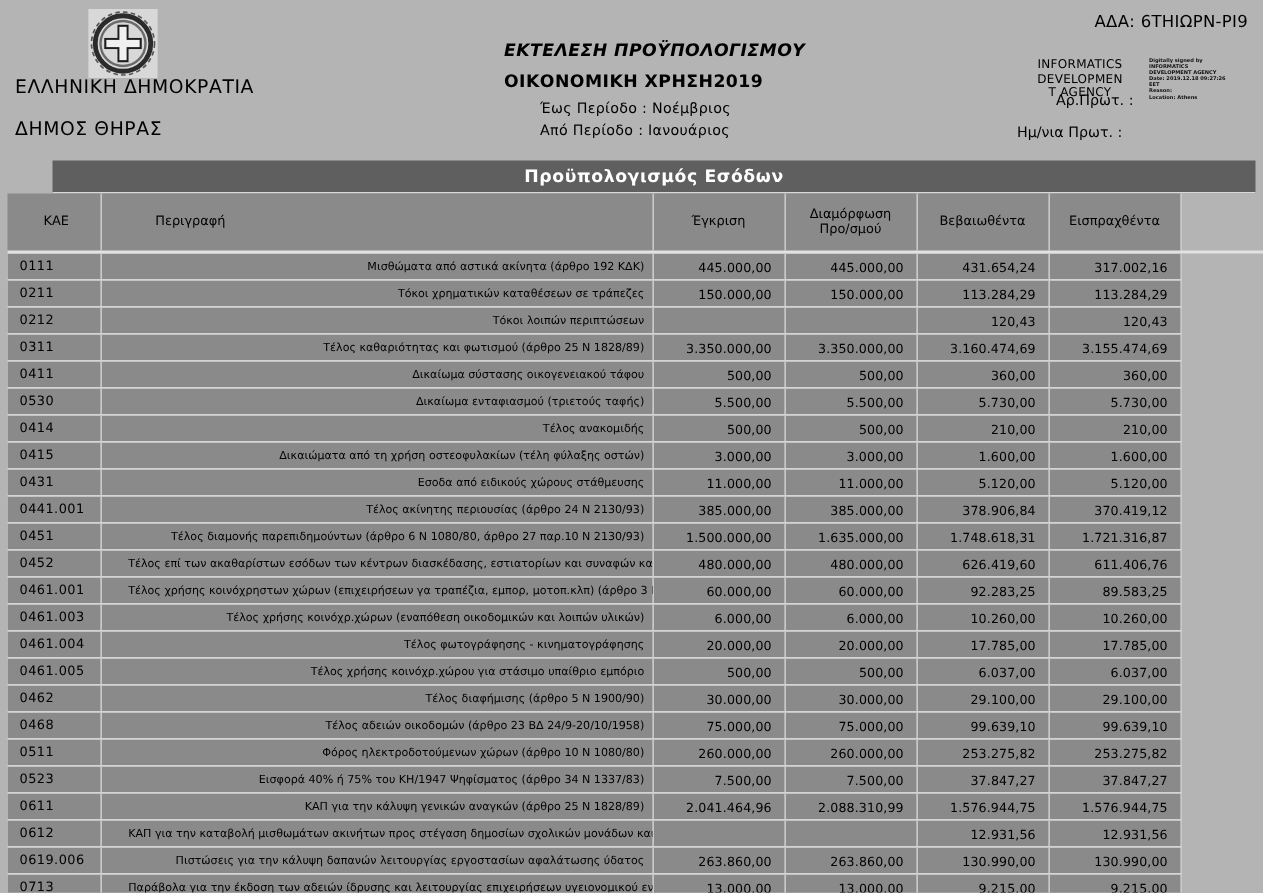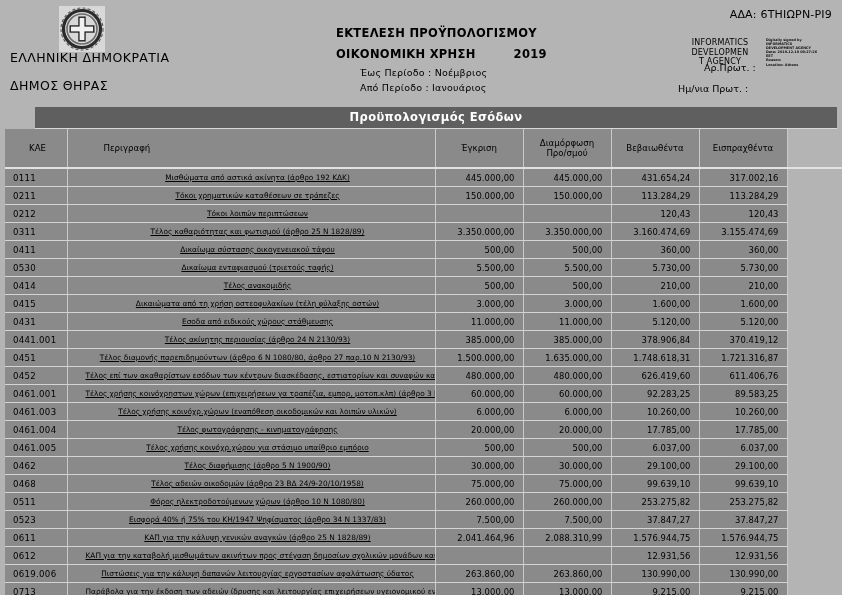--- a/index.html
+++ b/index.html
@@ -81,29 +81,30 @@
     left: 336px;
     top: 26px;
     width: 340px;
   }
   .title1 {
     font-size: 11.5px;
     font-weight: bold;
     letter-spacing: 0.3px;
     margin-bottom: 7px;
     white-space: nowrap;
+    font-style: italic;
   }
   .title2-row {
     font-size: 11.5px;
     font-weight: bold;
     letter-spacing: 0.3px;
     margin-bottom: 6px;
     white-space: nowrap;
   }
-  .title2-row .year { display: inline-block; margin-left: 38px; }
+  .title2-row .year { display: inline-block; }
   .period {
     font-size: 9.5px;
     letter-spacing: 0.2px;
     margin-left: 24px;
     margin-bottom: 4px;
     white-space: nowrap;
   }
 
   .stamp-block {
     position: absolute;
@@ -206,24 +207,23 @@
     font-size: 7.6px;
     letter-spacing: 0px;
   }
   table.grid tbody td.kae {
     text-align: left;
     padding-left: 8px;
     font-size: 8.6px;
     letter-spacing: 0.3px;
   }
   table.grid tbody td.desc {
-    text-align: center;
+    text-align: right;
     padding-left: 18px;
     font-size: 7.4px;
-    text-decoration: underline;
   }
   table.grid tbody td.num {
     text-align: right;
     font-size: 8.4px;
     padding-right: 8px;
     letter-spacing: 0.1px;
   }
   table.grid tbody td.pad {
     background: #b4b4b4;
     border-right: none;

